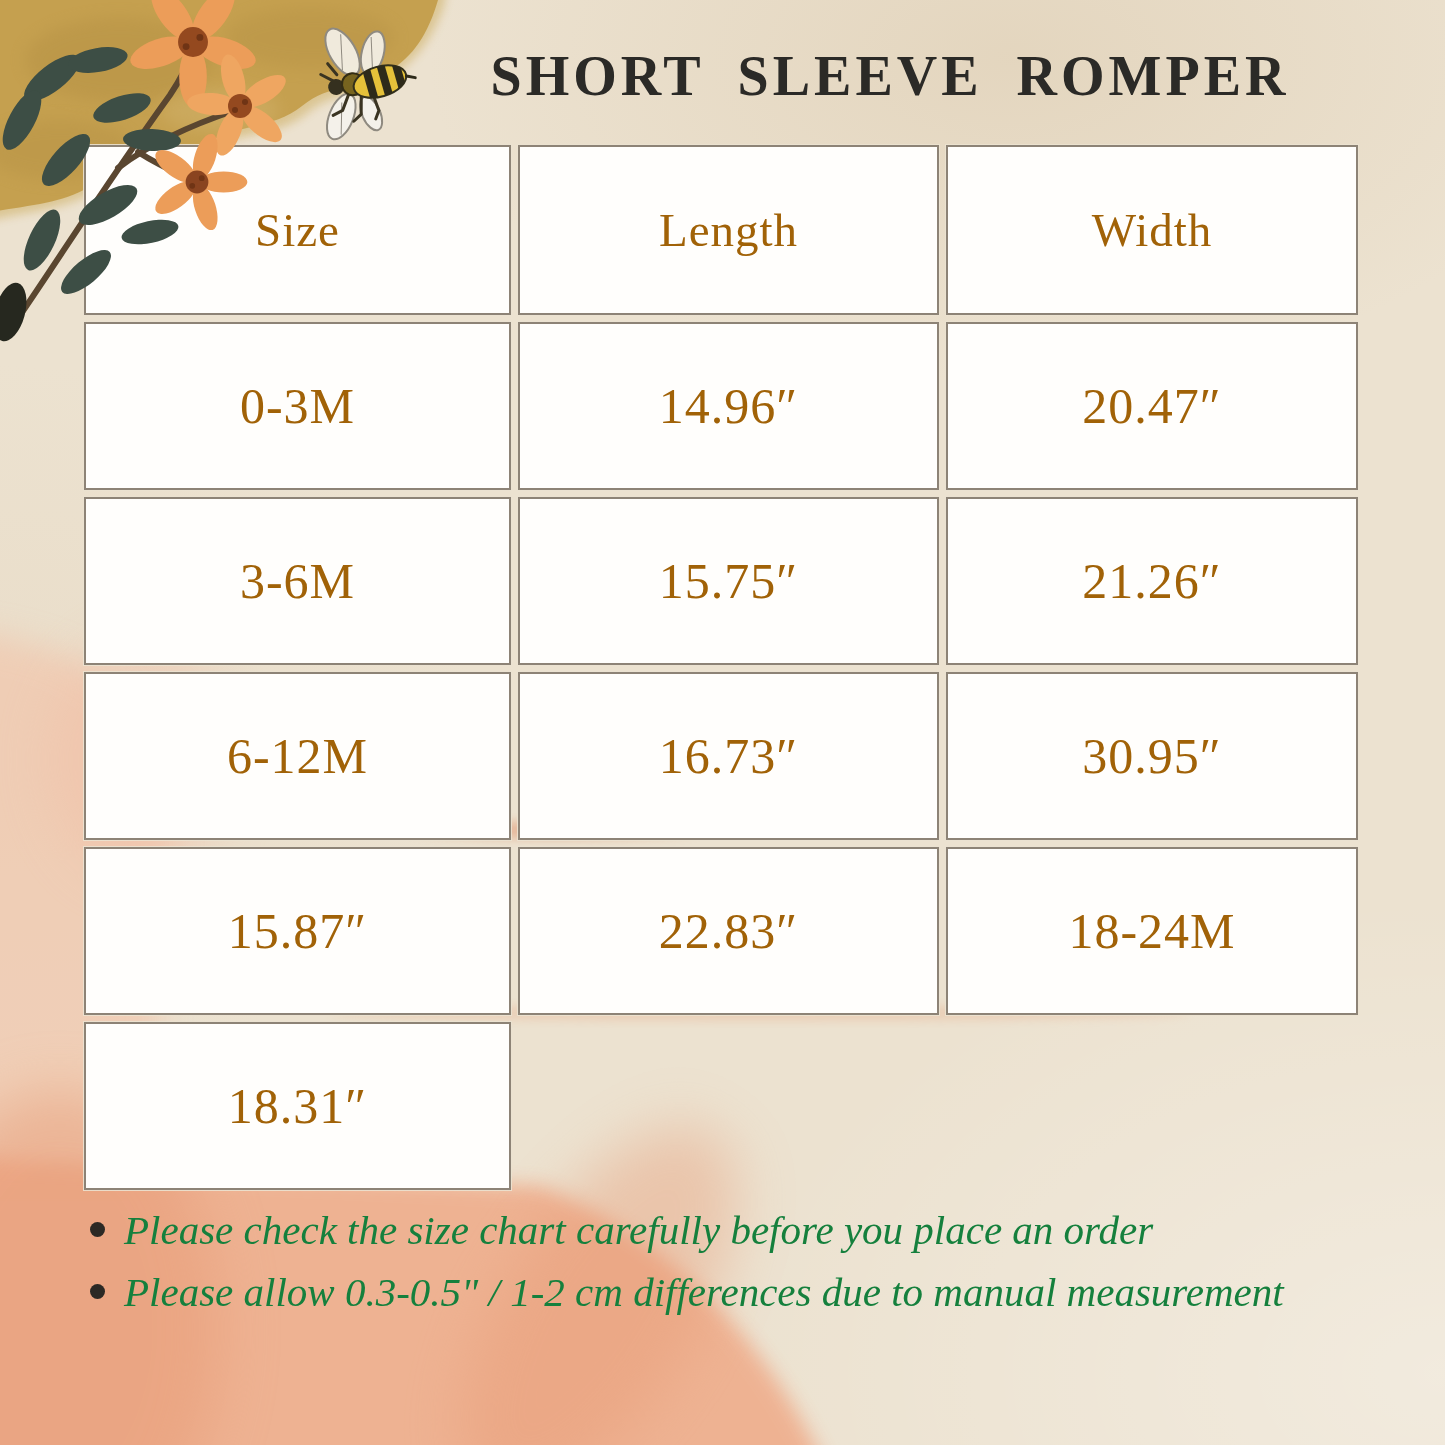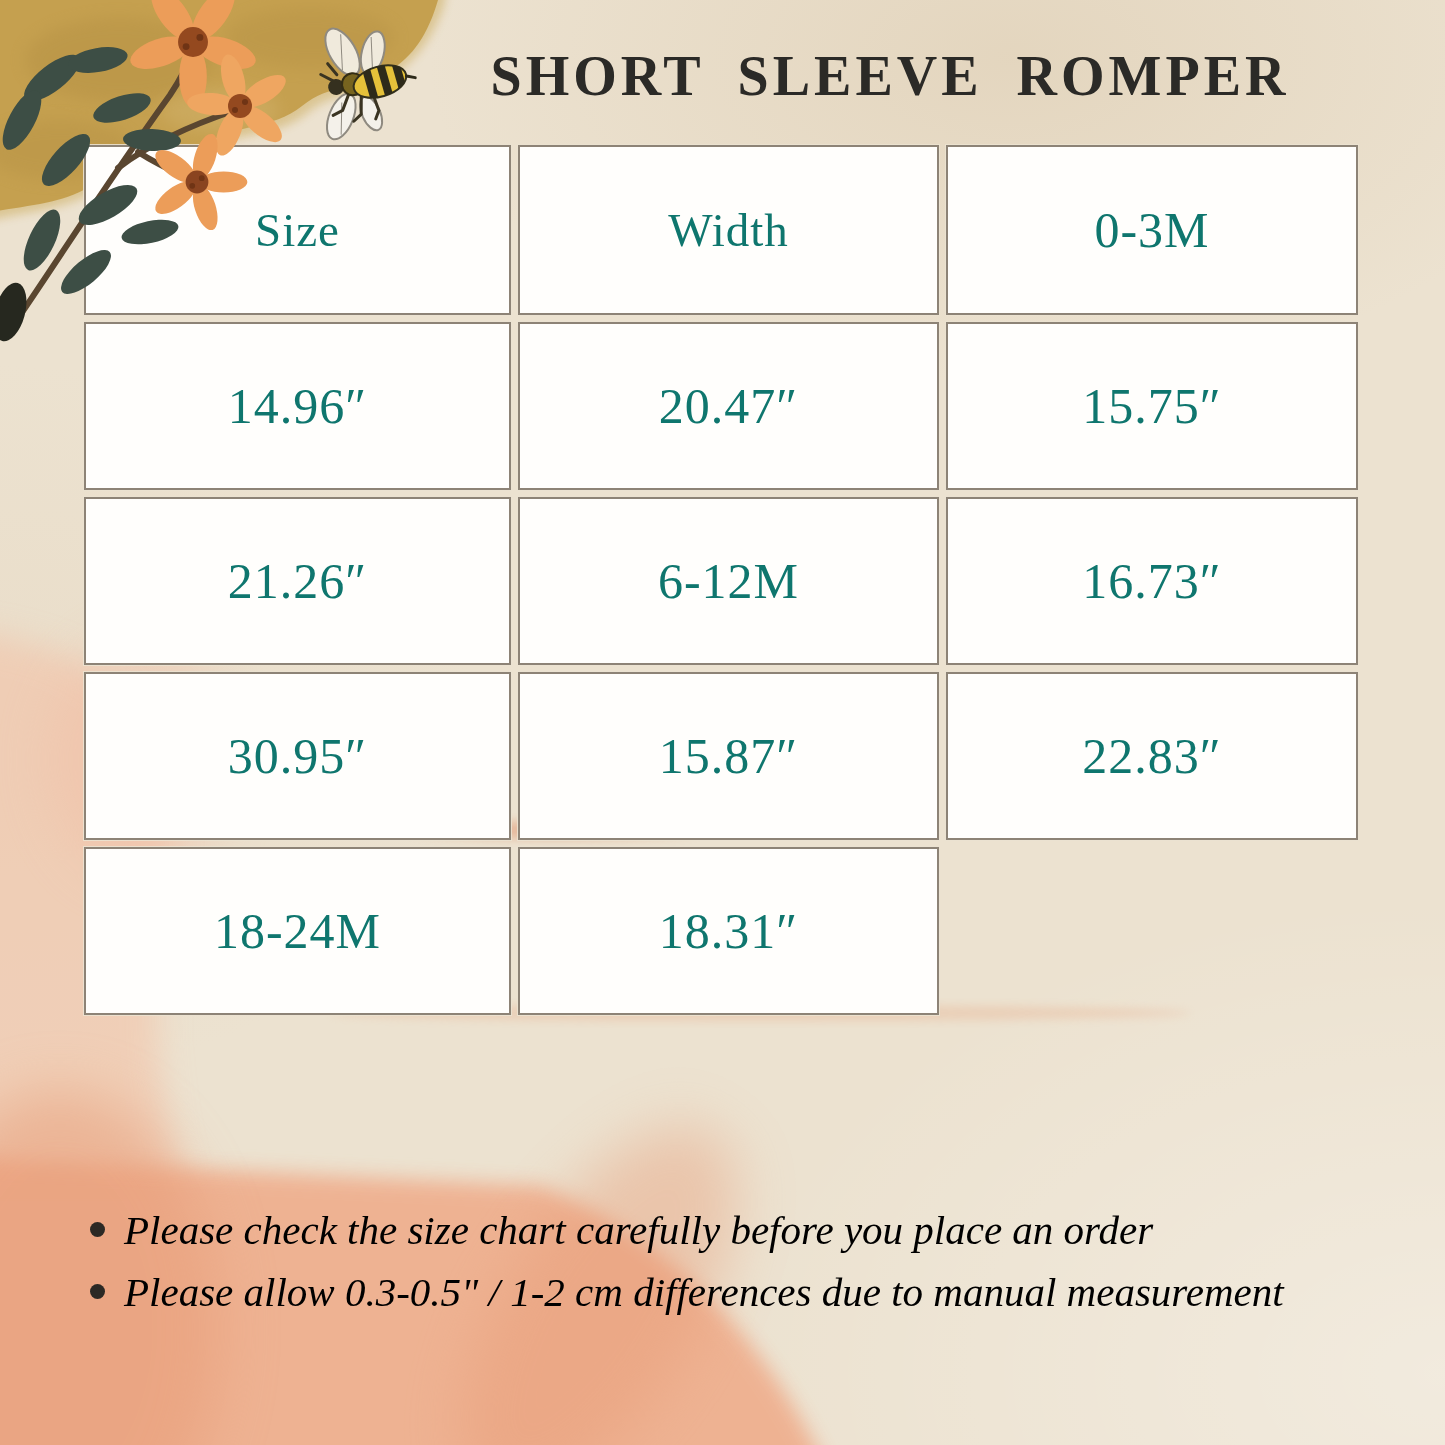--- a/index.html
+++ b/index.html
@@ -26,33 +26,33 @@
   }
 
   .size-table{
     position:absolute;left:84px;top:145px;width:1274px;height:1045px;z-index:2;
     display:grid;grid-template-columns:427px 421px 1fr;grid-template-rows:170px repeat(5,168px);
     gap:7px;box-sizing:border-box;
   }
   .cell{
     background:#fffefc;border:2px solid #8d8376;box-sizing:border-box;
     display:flex;align-items:center;justify-content:center;
-    font-size:50px;color:#0f766e;letter-spacing:1px;
+    font-size:50px;color:#a16207;letter-spacing:1px;
     box-shadow:0 0 0 1px rgba(235,226,208,.9);
   }
   .cell.header{font-size:47px;}
 
   .notes{
     position:absolute;left:88px;top:1200px;width:1330px;z-index:4;
     list-style:none;margin:0;padding:0;
   }
   .note{
     position:relative;padding-left:36px;margin:0 0 2px 0;
     font-family:"Liberation Serif", serif;font-style:italic;
-    font-size:41px;line-height:60px;color:#000000;
+    font-size:41px;line-height:60px;color:#15803d;
   }
   .note::before{
     content:"";position:absolute;left:2px;top:22px;width:15px;height:15px;border-radius:50%;
     background:#2c2925;
   }
 </style>
 </head>
 <body>
 
 <div class="paper-texture"></div>
@@ -93,26 +93,28 @@
     <ellipse cx="310" cy="38" rx="85" ry="30" fill="#ab873c" opacity="0.25" filter="url(#b8)"></ellipse>
     <ellipse cx="60" cy="150" rx="75" ry="30" fill="#ab873c" opacity="0.25" filter="url(#b8)"></ellipse>
     <ellipse cx="220" cy="110" rx="60" ry="22" fill="#d7ba78" opacity="0.35" filter="url(#b8)"></ellipse>
   </g>
 </svg>
 
 <div class="page-title">SHORT SLEEVE ROMPER</div>
 
 <div class="size-table">
   <div class="cell header">Size</div>
+  <div class="cell header">Length</div>
   <div class="cell header">Width</div>
 
   <div class="cell">0-3M</div>
   <div class="cell">14.96″</div>
   <div class="cell">20.47″</div>
 
+  <div class="cell">3-6M</div>
   <div class="cell">15.75″</div>
   <div class="cell">21.26″</div>
 
   <div class="cell">6-12M</div>
   <div class="cell">16.73″</div>
   <div class="cell">30.95″</div>
 
   <div class="cell">15.87″</div>
   <div class="cell">22.83″</div>
 

